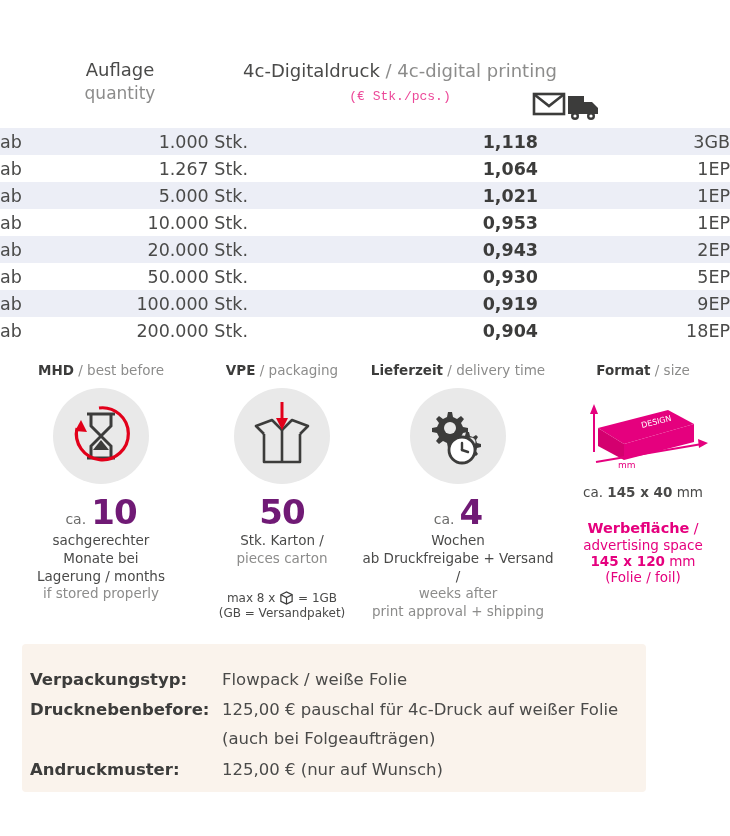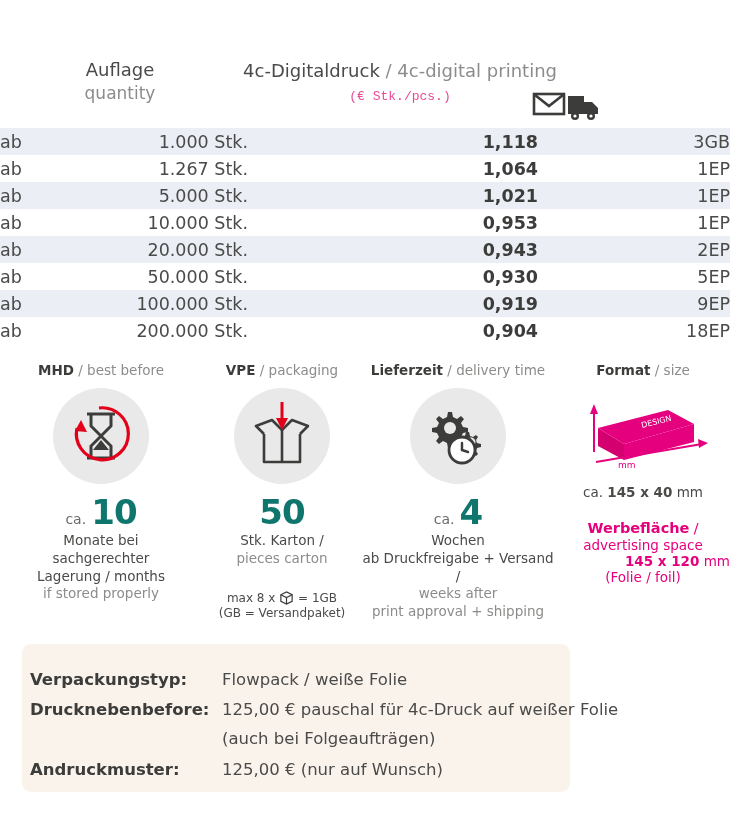--- a/index.html
+++ b/index.html
@@ -147,21 +147,21 @@
     height: 96px;
     border-radius: 50%;
     background: #e9e9e9;
     margin: 0 auto;
     position: relative;
   }
 
   .big-num {
     font-size: 34px;
     font-weight: bold;
-    color: #0f766e;
+    color: #701a75;
     letter-spacing: -1px;
   }
   .ca {
     font-size: 14px;
     color: #6b6b6a;
     font-weight: normal;
   }
   .f-line {
     font-size: 13.5px;
     color: #4a4a49;
@@ -176,24 +176,24 @@
   .f-num-row { margin-top: 8px; }
 
   .magenta { color: #e5007e; }
   .pink-b { color: #e5007e; font-weight: bold; }
 
   
   .infobox {
     position: absolute;
     left: 22px;
     top: 644px;
-    width: 548px;
+    width: 624px;
     height: 148px;
     background: #faf3ec;
-    border-radius: 9px;
+    border-radius: 4px;
   }
   .infobox .row {
     position: absolute;
     font-size: 16.5px;
     color: #3c3c3b;
   }
   .infobox .lbl {
     position: absolute;
     left: 8px;
     font-weight: bold;
@@ -311,22 +311,22 @@
           </g>
           <path d="M40 62 L56 62 L48 52 Z" fill="#3c3c3b"></path>
           <path d="M24 40 A26 26 0 1 0 46 20" fill="none" stroke="#e2001a" stroke-width="3.2"></path>
           <path d="M28 32 L22 43 L34 44 Z" fill="#e2001a"></path>
         </svg>
       </div>
       <div class="f-num-row">
         <span class="ca">ca.</span>
         <span class="big-num">10</span>
       </div>
+      <div class="f-line">sachgerechter</div>
       <div class="f-line">Monate bei</div>
-      <div class="f-line">sachgerechter</div>
       <div class="f-line">Lagerung / months</div>
       <div class="f-line grey">if stored properly</div>
     </div>
 
     <div class="feature f2">
       <div class="f-title">
         <b>VPE</b><span class="en"> / </span><span class="en">packaging</span>
       </div>
       <div class="circle">
         <svg width="96" height="96" viewBox="0 0 96 96">
@@ -412,21 +412,21 @@
       </div>
       <div class="f-line" style="margin-top:-4px;">
         <span>ca.</span>
         <b>145 x 40</b>
         <span>mm</span>
       </div>
       <div style="margin-top:16px;">
         <span class="pink-b" style="font-size:14.5px;">Werbefläche</span><span class="magenta" style="font-size:14px;"> /</span>
       </div>
       <div class="magenta" style="font-size:13.5px;">advertising space</div>
-      <div style="font-size:13.5px;text-align:right;">
+      <div style="font-size:13.5px;">
         <span class="pink-b">145 x 120</span>
         <span class="magenta">mm</span>
       </div>
       <div class="magenta" style="font-size:13.5px;">(Folie / foil)</div>
     </div>
   </div>
 
   <div class="infobox">
     <div class="row r1">
       <span class="lbl">Verpackungstyp:</span>

